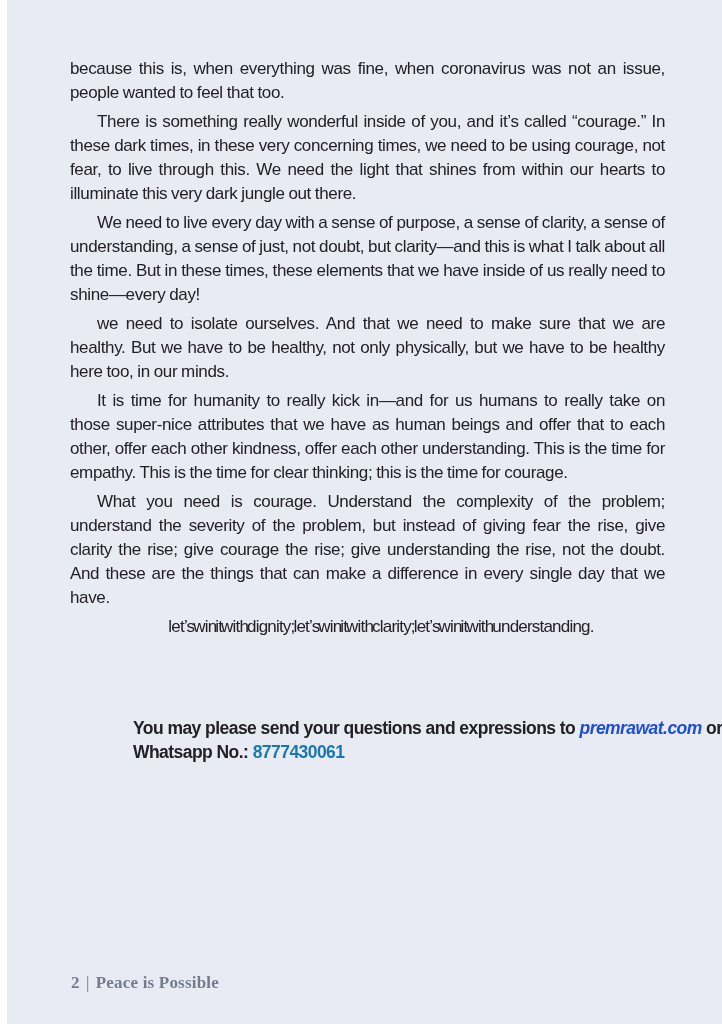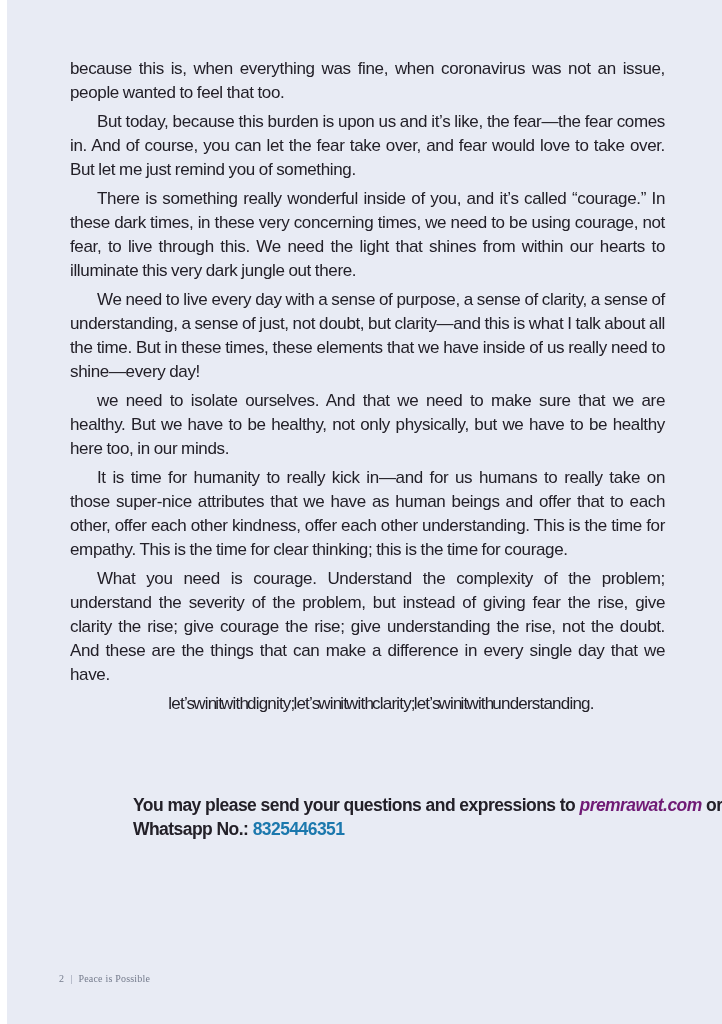--- a/index.html
+++ b/index.html
@@ -48,56 +48,56 @@
   }
   .contact-line{
     margin:0;
     font-size:17.5px;
     font-weight:bold;
     line-height:23.5px;
     letter-spacing:-0.55px;
     white-space:nowrap;
   }
   .site-link{
-    color:#701a75;
+    color:#1d4ed8;
     font-style:italic;
     cursor:pointer;
   }
   .phone-link{color:#1b78ad;}
   .page-footer{
     position:absolute;
-    left:52px;top:973px;
+    left:64px;top:973px;
     font-family:"Liberation Serif",serif;
-    font-size:10px;
+    font-size:17px;
     color:#747b8c;
     letter-spacing:0.2px;
+    font-weight:bold;
   }
   .footer-sep{
     color:#8e95a5;
     margin:0 6px;
   }
 </style>
 </head>
 <body>
 
 <div class="page">
 
   <main class="body-text">
     <p class="para no-indent">because this is, when everything was fine, when coronavirus was not an issue, people wanted to feel that too.</p>
-    <p class="para">But today, because this burden is upon us and it’s like, the fear—the fear comes in. And of course, you can let the fear take over, and fear would love to take over. But let me just remind you of something.</p>
     <p class="para">There is something really wonderful inside of you, and it’s called “courage.” In these dark times, in these very concerning times, we need to be using courage, not fear, to live through this. We need the light that shines from within our hearts to illuminate this very dark jungle out there.</p>
     <p class="para">We need to live every day with a sense of purpose, a sense of clarity, a sense of understanding, a sense of just, not doubt, but clarity—and this is what I talk about all the time. But in these times, these elements that we have inside of us really need to shine—every day!</p>
     <p class="para">we need to isolate ourselves. And that we need to make sure that we are healthy. But we have to be healthy, not only physically, but we have to be healthy here too, in our minds.</p>
     <p class="para">It is time for humanity to really kick in—and for us humans to really take on those super-nice attributes that we have as human beings and offer that to each other, offer each other kindness, offer each other understanding. This is the time for empathy. This is the time for clear thinking; this is the time for courage.</p>
     <p class="para">What you need is courage. Understand the complexity of the problem; understand the severity of the problem, but instead of giving fear the rise, give clarity the rise; give courage the rise; give understanding the rise, not the doubt. And these are the things that can make a difference in every single day that we have.</p>
     <p class="para tight">let’s win it with dignity; let’s win it with clarity; let’s win it with understanding.</p>
 
     <section class="contact">
       <p class="contact-line"><span>You may please send your questions and expressions to </span><span class="site-link">premrawat.com</span><span> or</span></p>
-      <p class="contact-line"><span>Whatsapp No.: </span><span class="phone-link">8325446351</span></p>
+      <p class="contact-line"><span>Whatsapp No.: </span><span class="phone-link">8777430061</span></p>
     </section>
   </main>
 
   <footer class="page-footer">
     <span>2</span><span class="footer-sep">|</span><span>Peace is Possible</span>
   </footer>
 
 </div>
 
 </body></html>

